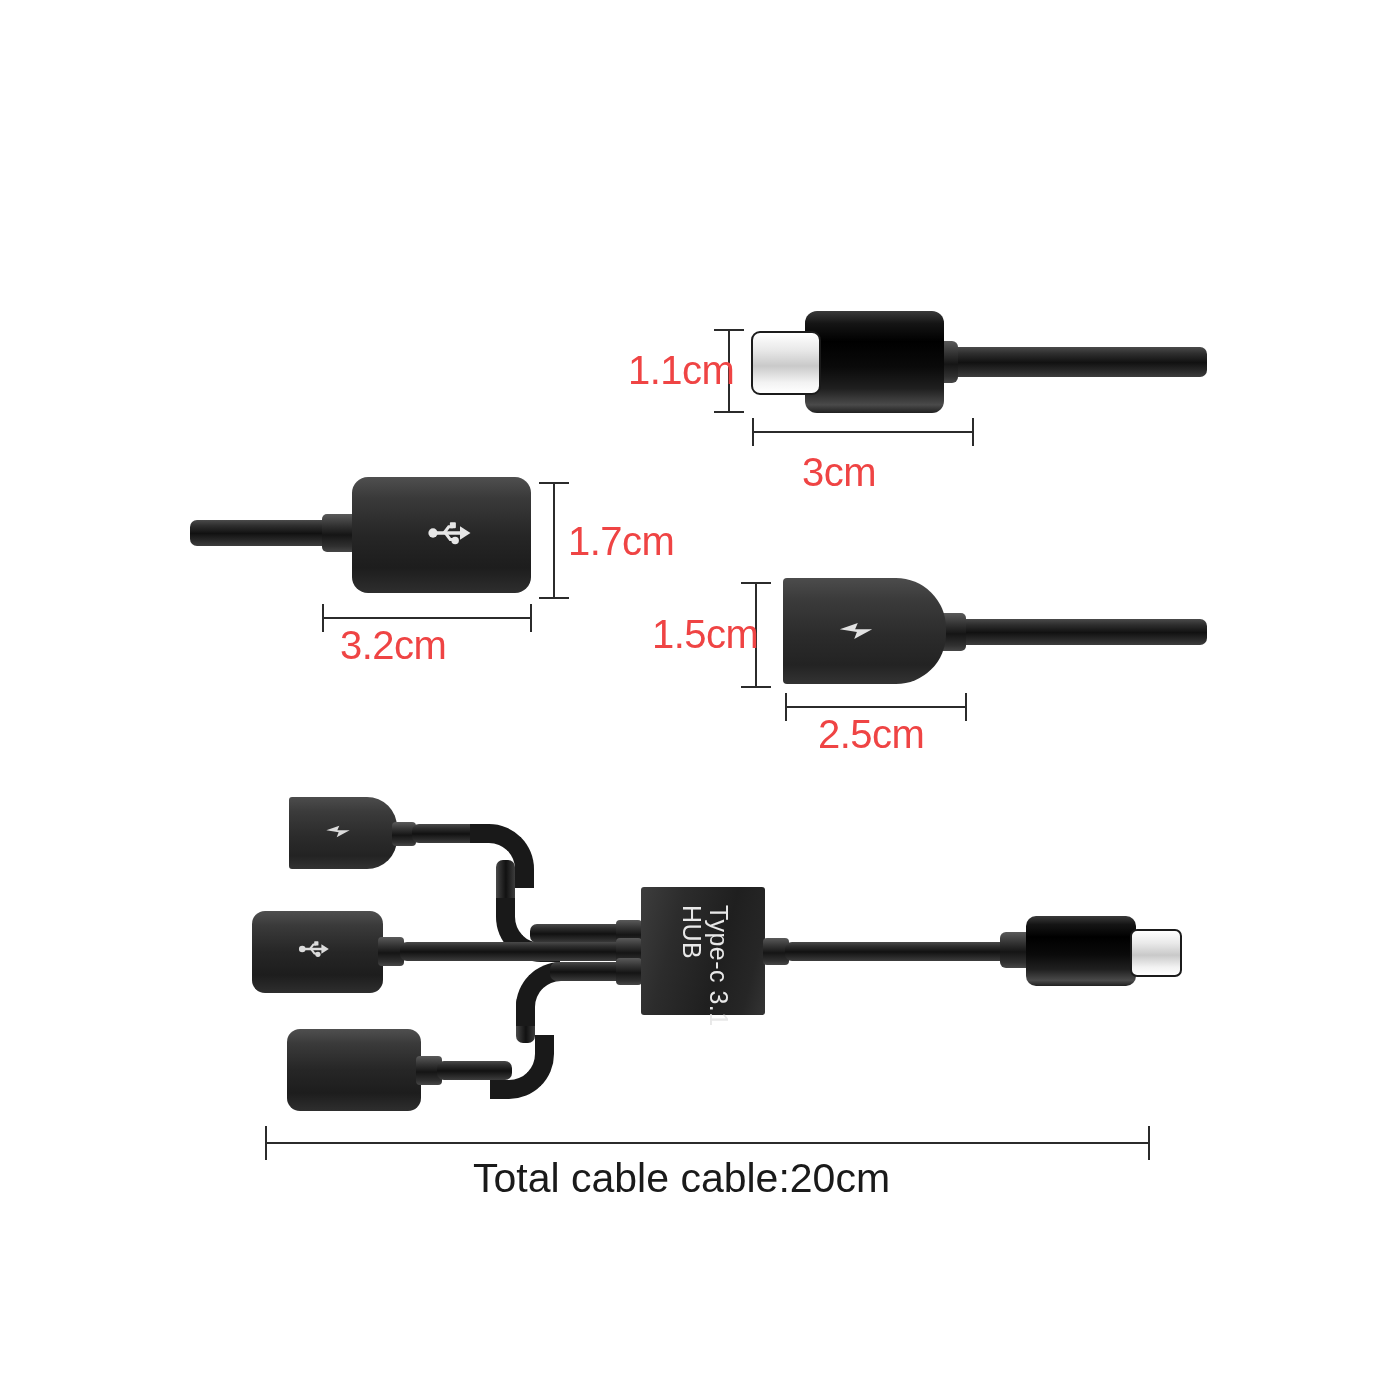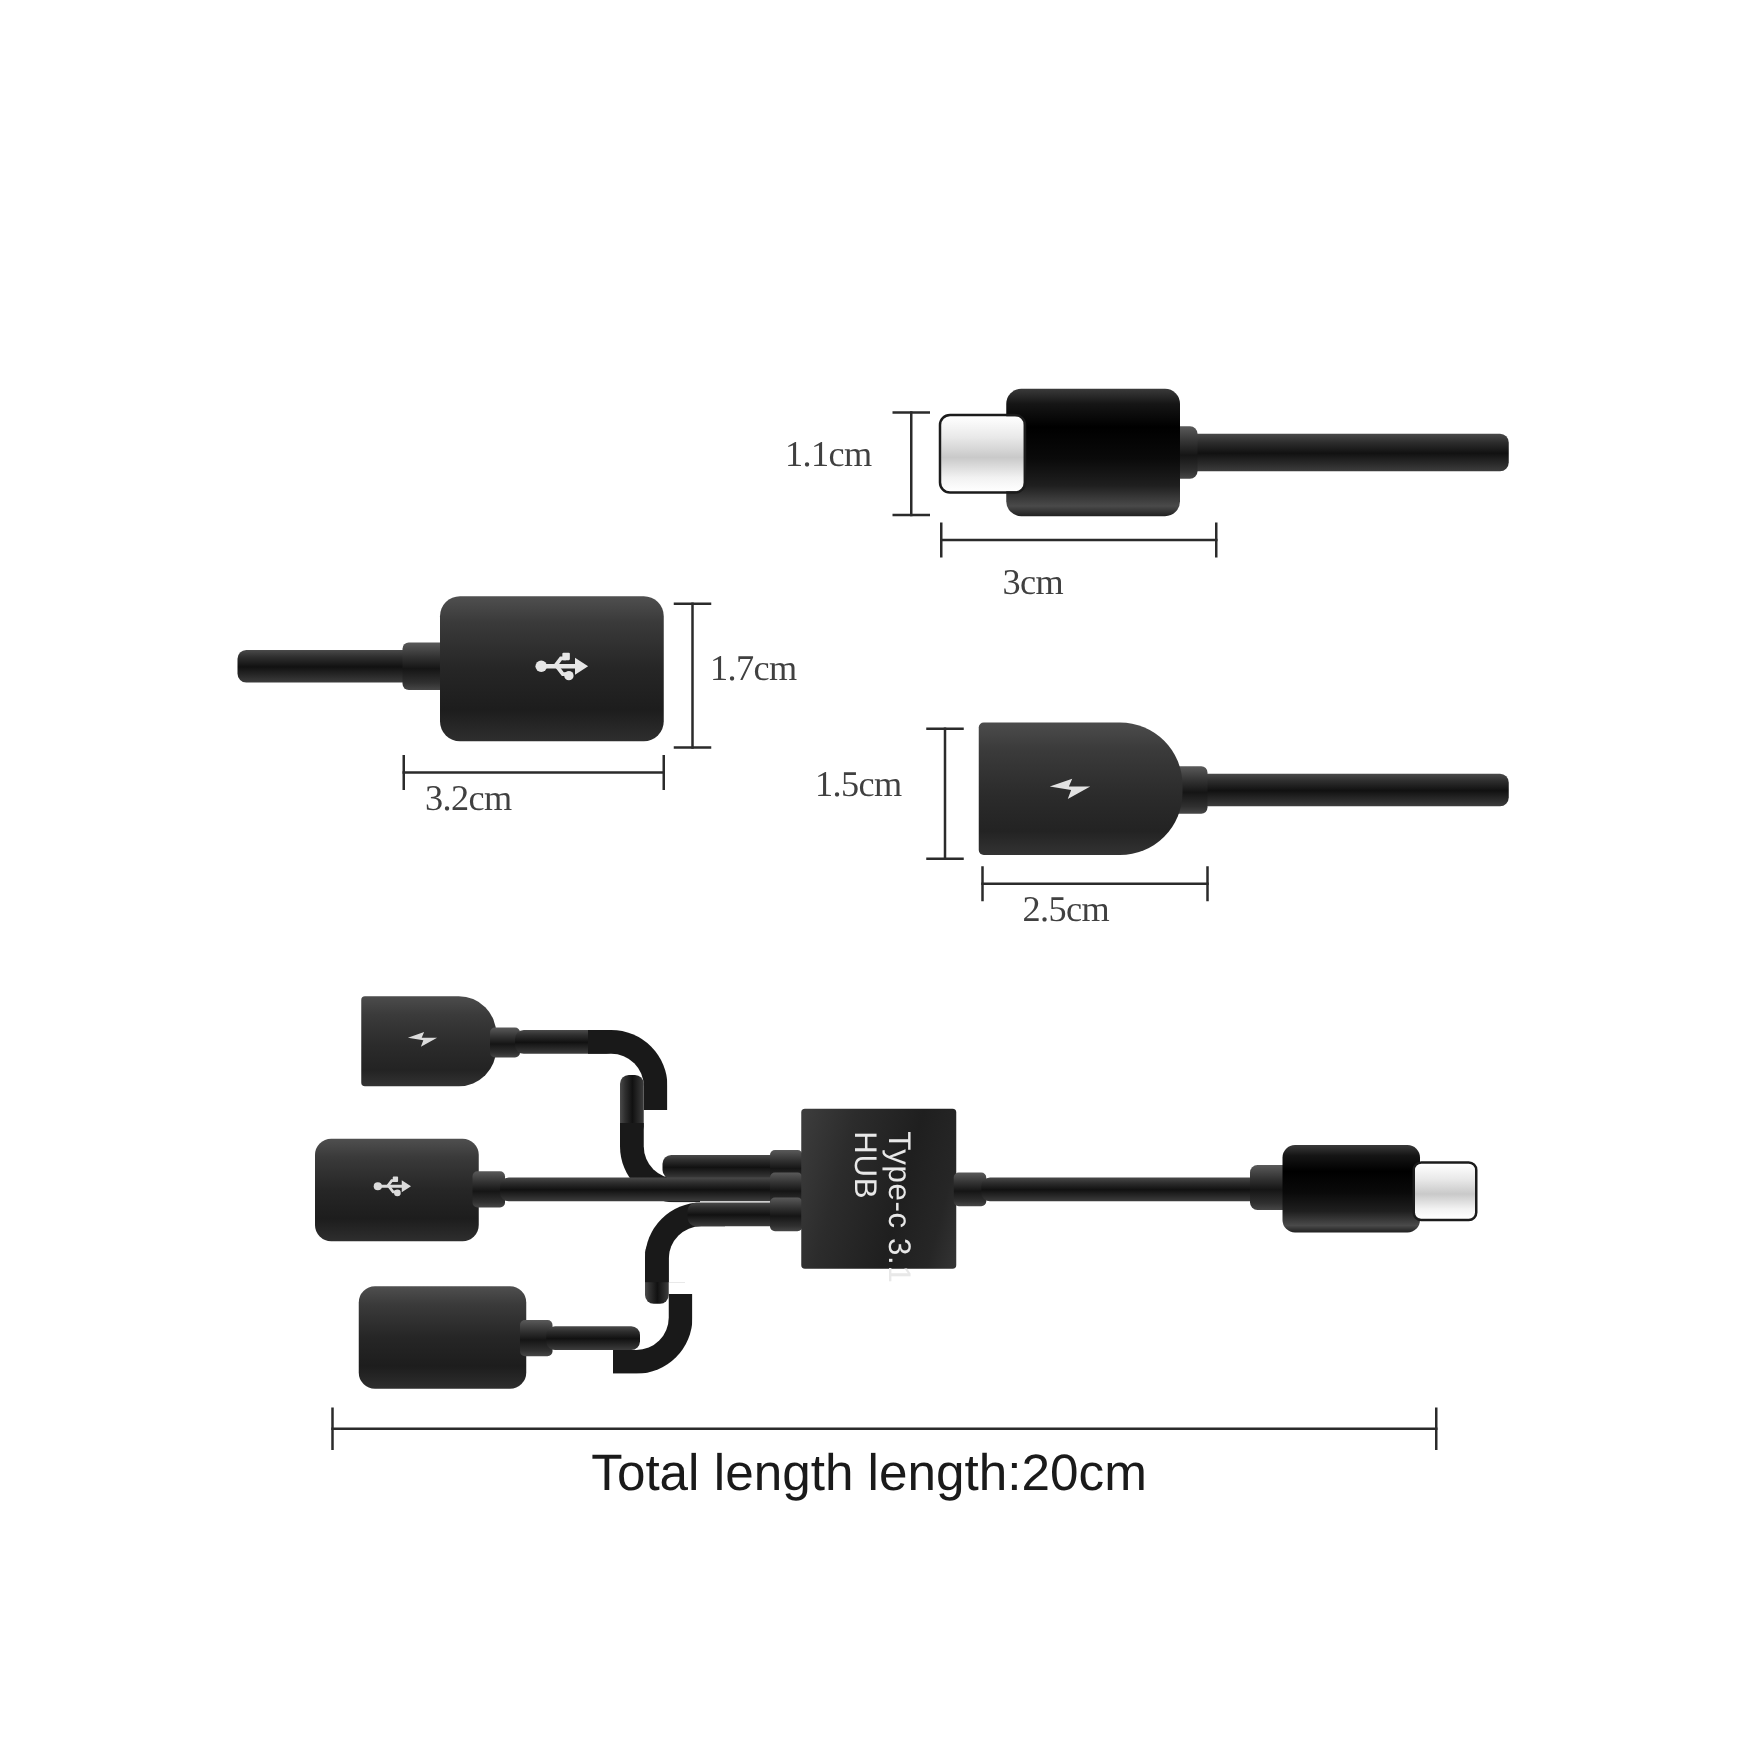--- a/index.html
+++ b/index.html
@@ -6,23 +6,23 @@
   body{
     width:1400px;height:1400px;background:#ffffff;
     font-family:"Liberation Sans", sans-serif;
     position:relative;overflow:hidden;
   }
   .stage{position:absolute;inset:0;}
   .abs{position:absolute;}
 
   
   .dim-label{
-    position:absolute;color:#404040;
-    font-size:29px;letter-spacing:-0.5px;white-space:nowrap;
-    font-family:Liberation Serif, serif;
+    position:absolute;color:#ef4444;
+    font-size:40px;letter-spacing:-0.5px;white-space:nowrap;
+    font-family:Liberation Sans, sans-serif;
   }
   .caption{
     position:absolute;color:#1a1a1a;font-size:41px;white-space:nowrap;
     font-family:"Liberation Sans", sans-serif;
   }
 
   
   .hrule{position:absolute;height:2px;background:#2b2b2b;}
   .vrule{position:absolute;width:2px;background:#2b2b2b;}
   .tick-v{position:absolute;width:2px;background:#2b2b2b;}   
@@ -243,16 +243,16 @@
       <div class="collar" style="left:763px;top:938px;width:26px;height:27px;border-radius:4px;"></div>
       <div class="cable" style="left:785px;top:942px;width:245px;height:19px;"></div>
       <div class="collar" style="left:1000px;top:932px;width:34px;height:36px;border-radius:6px;"></div>
       <div class="shell-gloss" style="left:1026px;top:916px;width:110px;height:70px;border-radius:10px;"></div>
       <div class="tip" style="left:1130px;top:929px;width:48px;height:44px;border-radius:7px;"></div>
     </div>
 
     <div class="hrule" style="left:265px;top:1142px;width:885px;"></div>
     <div class="tick-v" style="left:265px;top:1126px;height:34px;"></div>
     <div class="tick-v" style="left:1148px;top:1126px;height:34px;"></div>
-    <div class="caption" style="left:473px;top:1155px;">Total length length:20cm</div>
+    <div class="caption" style="left:473px;top:1155px;">Total cable cable:20cm</div>
   </div>
 
 </div>
 
 </body></html>

